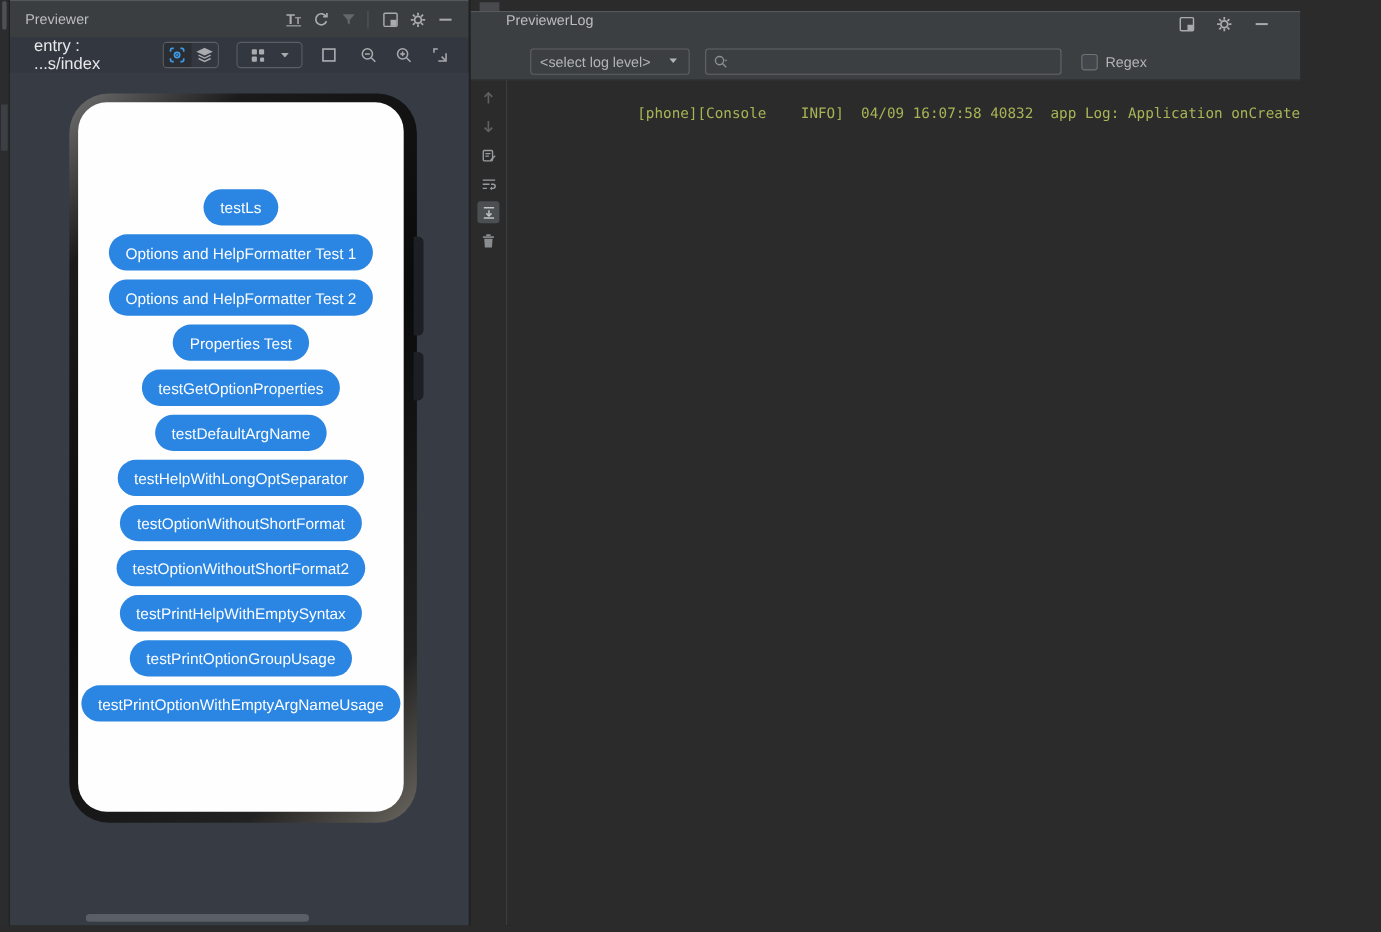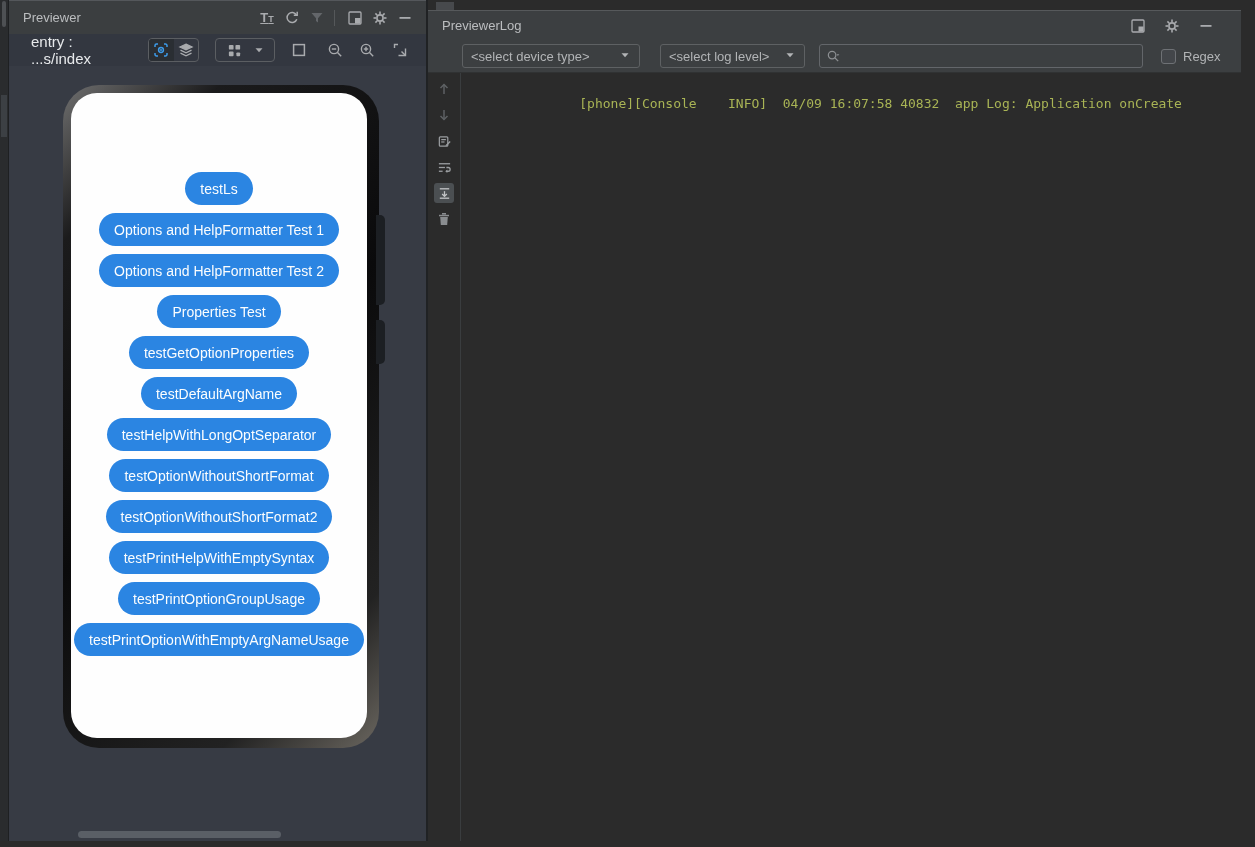--- a/index.html
+++ b/index.html
@@ -41,22 +41,22 @@
   .phone-btn{height:33px;border-radius:17px;background:#2B85E2;color:#FBFDFE;font-size:14px;
              display:flex;align-items:center;padding:0 15px;flex:none;white-space:nowrap;cursor:pointer;}
   .h-scrollbar{position:absolute;left:69px;top:765px;width:203px;height:7px;background:#5A5F66;border-radius:4px;cursor:pointer;}
 
   .panel-divider{width:2px;background:#202224;flex:none;}
 
   
   .log-panel{flex:1;display:flex;flex-direction:column;background:#2B2B2B;min-width:0;}
   .log-topstrip{height:10px;background:#2B2B2B;position:relative;flex:none;}
   .tab-remnant{position:absolute;left:8px;top:2px;width:18px;height:8px;background:#47494C;}
-  .log-header{height:29px;background:#3C3F41;border-top:1px solid #56595B;display:flex;align-items:center;
-              padding:0 24px 0 14px;flex:none;}
+  .log-header{height:29px;background:#3C3F41;border-top:1px solid #56595B;display:flex;align-items:flex-start;
+              padding:0 24px 0 32px;flex:none;}
   .log-title{color:#BBBDBF;font-size:13px;}
   .log-header .icon-btn{margin-left:12px;}
   .log-toolbar{height:32px;background:#3C3F41;border-bottom:1px solid #303233;display:flex;align-items:center;
                padding:0 20px 0 34px;flex:none;}
   .select{height:22px;border:1px solid #5E6163;border-radius:3px;display:flex;align-items:center;
           padding:0 8px;color:#B2B4B6;font-size:13px;cursor:pointer;box-sizing:content-box;}
   .sel-device{width:160px;}
   .sel-level{width:127px;margin-left:20px;}
   .select .caret{margin-left:auto;}
   .searchbox{width:310px;height:22px;border:1px solid #63666A;border-radius:3px;margin-left:14px;
@@ -252,28 +252,20 @@
             </svg>
         </span>
         <span class="icon-btn">
           <svg width="14" height="14" viewBox="0 0 14 14">
               <rect x="1.5" y="6" width="11" height="1.8" fill="#A9ABAE"></rect>
             </svg>
         </span>
       </div>
 
       <div class="log-toolbar">
-        <span class="select sel-device">
-          <span>&lt;select device type&gt;</span>
-          <span class="caret">
-            <svg width="12" height="12" viewBox="0 0 12 12">
-                <path d="M2.5 4.2h7L6 8.2z" fill="#B2B4B6"></path>
-              </svg>
-          </span>
-        </span>
         <span class="select sel-level">
           <span>&lt;select log level&gt;</span>
           <span class="caret">
             <svg width="12" height="12" viewBox="0 0 12 12">
                 <path d="M2.5 4.2h7L6 8.2z" fill="#B2B4B6"></path>
               </svg>
           </span>
         </span>
         <span class="searchbox">
           <span style="display:flex;align-items:center;">

